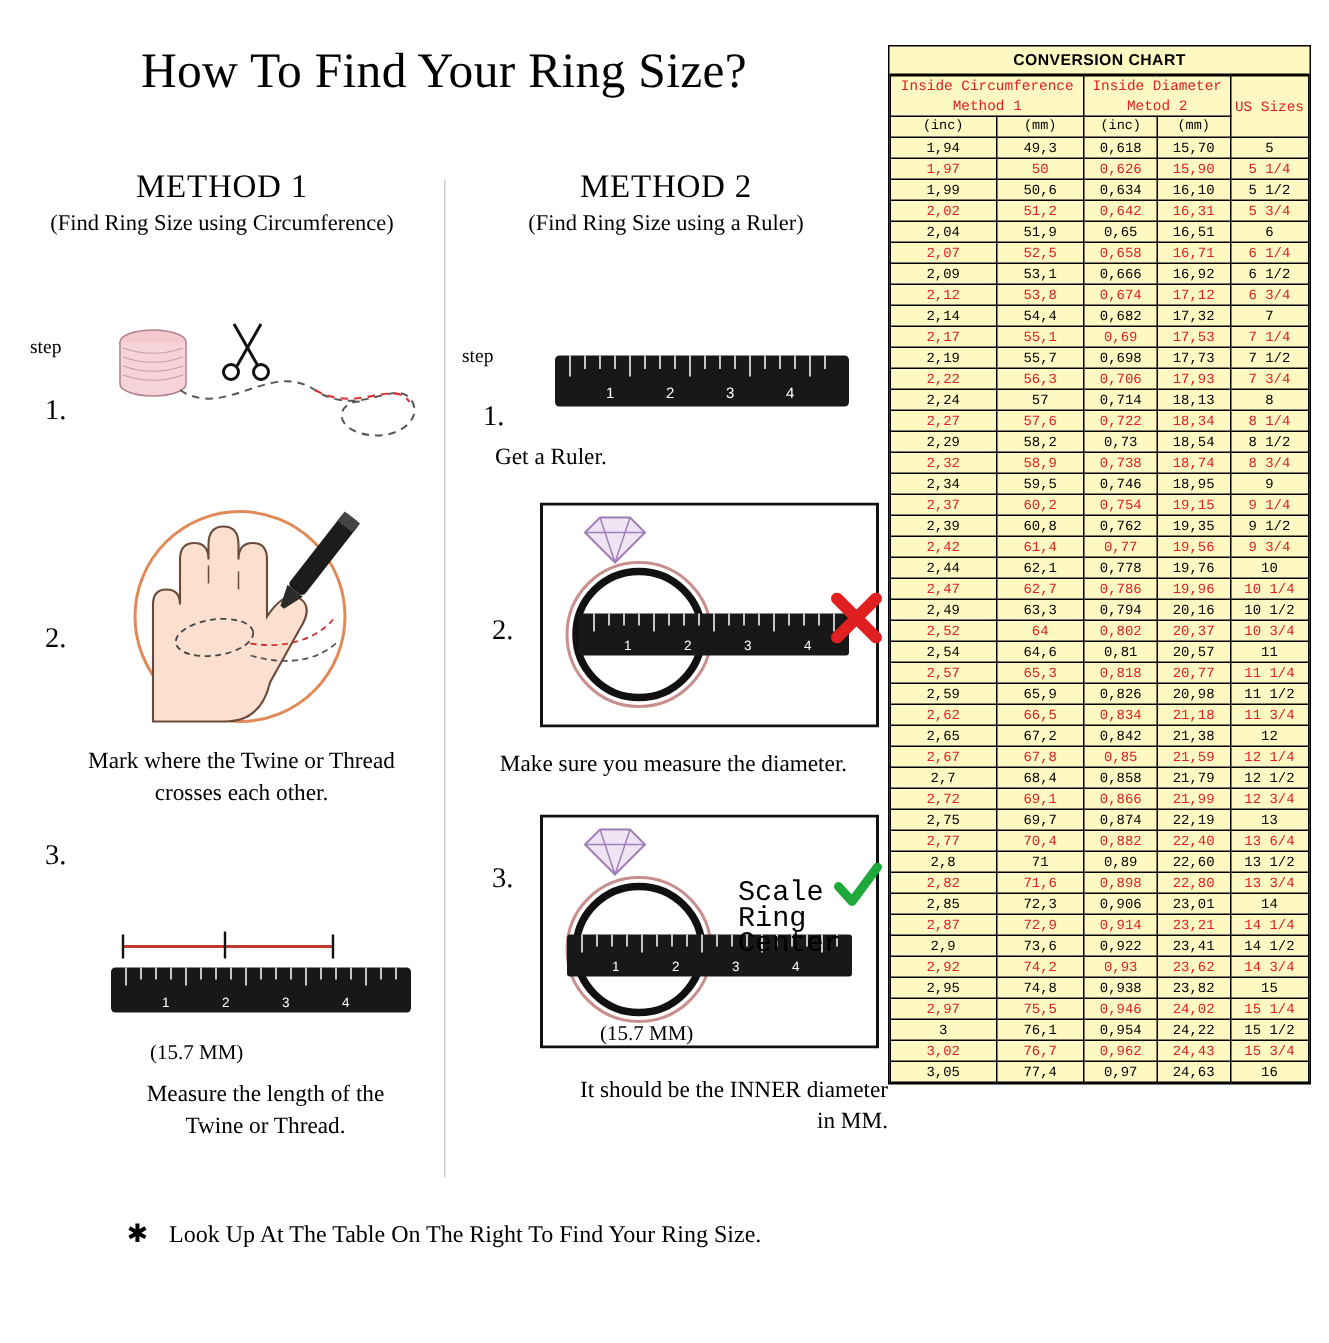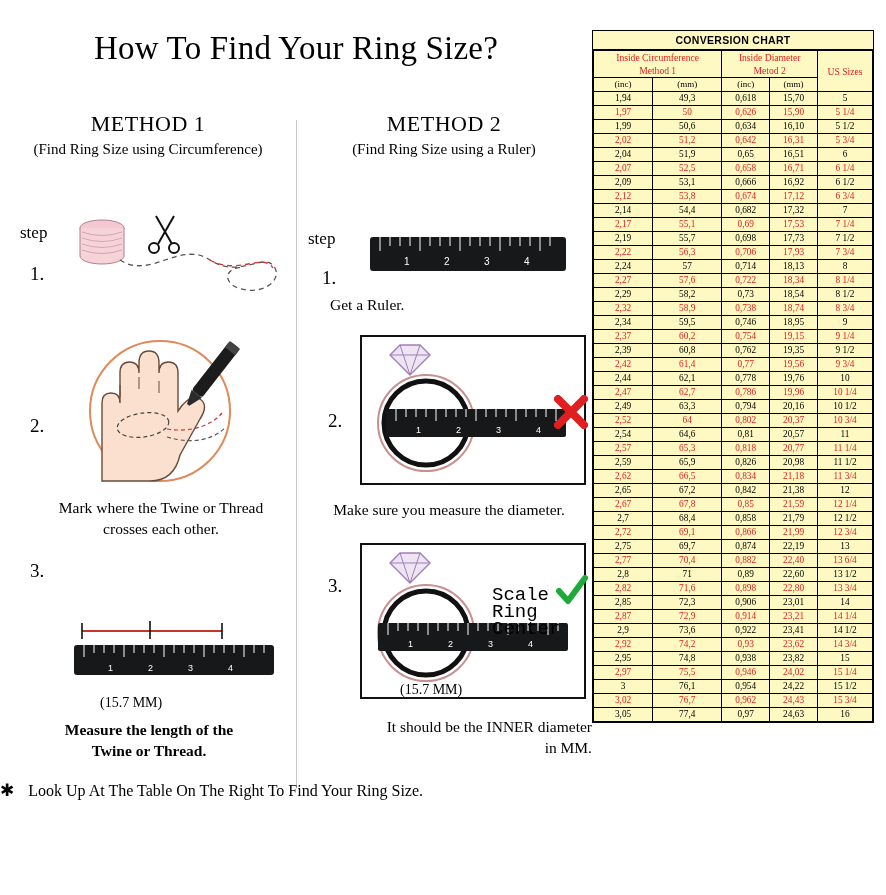--- a/index.html
+++ b/index.html
@@ -67,37 +67,38 @@
     margin-top: 6px;
     letter-spacing: 0.5px;
   }
   .method-sub {
     text-align: center;
     font-size: 15px;
     margin-top: 4px;
   }
   .step-word {
     position: absolute;
-    font-size: 17px;
+    font-size: 13px;
   }
   .step-num {
     position: absolute;
     font-size: 19px;
   }
   .caption {
     position: absolute;
     font-size: 15.5px;
     text-align: center;
     line-height: 1.35;
   }
   .footnote {
     position: absolute;
     left: 0;
-    top: 780px;
+    top: 812px;
     width: 592px;
+    text-align: center;
     font-size: 16px;
   }
   .footnote .star {
     font-size: 17px;
     margin-right: 14px;
   }
   .mm-note {
     position: absolute;
     font-size: 14px;
   }
@@ -111,21 +112,21 @@
     left: 592px;
     top: 30px;
     width: 282px;
     border: 1.4px solid #000;
     box-sizing: border-box;
     background: #fef9c3;
   }
   table.conv {
     border-collapse: collapse;
     width: 100%;
-    font-family: Liberation Serif, serif;
+    font-family: Liberation Mono, monospace;
     font-size: 9.3px;
   }
   table.conv td, table.conv th {
     border: 0.8px solid #000;
     text-align: center;
     padding: 0;
     height: 13px;
     line-height: 13px;
     font-weight: normal;
   }
@@ -249,21 +250,21 @@
         </g>
         <g fill="#ffffff" font-family="Liberation Sans, sans-serif" font-size="9">
           <text x="36" y="54">1</text>
             <text x="76" y="54">2</text>
           <text x="116" y="54">3</text>
             <text x="156" y="54">4</text>
         </g>
       </svg>
 
       <div class="mm-note" style="left:100px; top:590px; width:150px;">(15.7 MM)</div>
-      <div class="caption" style="left:16px; top:615px; width:266px;font-weight:bold;">Measure the length of the<br>Twine or Thread.</div>
+      <div class="caption" style="left:44px; top:615px; width:266px;">Measure the length of the<br>Twine or Thread.</div>
 
       <div class="step-word" style="left:308px; top:124px;">step</div>
       <div class="step-num" style="left:322px; top:162px;">1.</div>
       <div class="step-num" style="left:328px; top:305px;">2.</div>
       <div class="step-num" style="left:328px; top:470px;">3.</div>
 
       <svg class="illus" style="left:368px; top:124px;" width="200" height="56" viewBox="0 0 200 56">
         <rect x="2" y="8" width="196" height="34" rx="3" fill="#17181a"></rect>
         <g stroke="#ffffff" stroke-width="1">
           <line x1="12" y1="8" x2="12" y2="22"></line>

